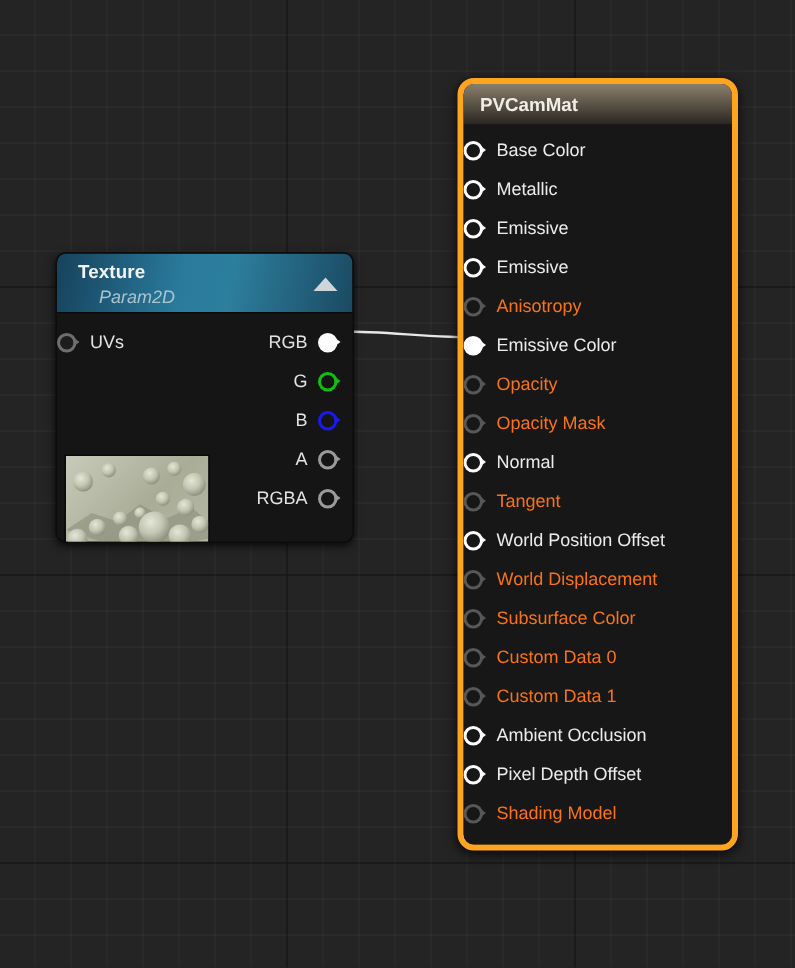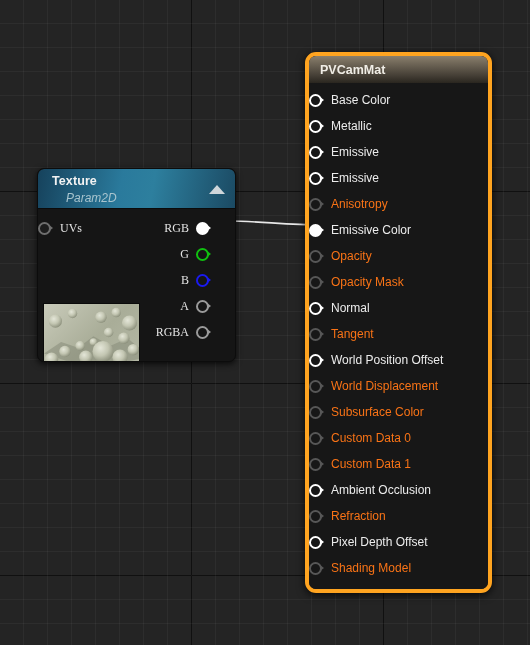--- a/index.html
+++ b/index.html
@@ -63,28 +63,28 @@
     line-height:16px;
     margin-left:14px;
   }
   .collapse-arrow {
     position:absolute; right:10px; top:16px;
     width:0; height:0;
     border-left:8px solid transparent;
     border-right:8px solid transparent;
     border-bottom:9px solid #cfd6da;
   }
-  .tex-body { position:relative; padding:6px 0 10px 0; min-height:152px;font-family:Liberation Serif, serif; }
+  .tex-body { position:relative; padding:6px 0 10px 0; min-height:152px; }
 
   .tex-row {
     position:relative; height:26px;
     display:flex; align-items:center;
   }
   .tex-in-label { font-size:12px; color:#e3e3e3; margin-left:7px; }
-  .tex-out { position:absolute; right:24px; display:flex; align-items:center; gap:7px; }
+  .tex-out { position:absolute; right:8px; display:flex; align-items:center; gap:7px; }
   .tex-out-label { font-size:12px; color:#e3e3e3; }
 
   .thumb {
     position:absolute; left:5px; top:94px;
     width:97px; height:97px;
     border:1px solid #0a0a0a;
     overflow:hidden;
   }
   .thumb-img { width:100%; height:100%; display:block; }
 
@@ -376,27 +376,20 @@
         </span>
         <span class="mat-label">Custom Data 1</span>
       </div>
       <div class="mat-row">
         <span class="pin bright">
           <span class="ring"></span>
           <span class="arrow"></span>
         </span>
         <span class="mat-label">Ambient Occlusion</span>
       </div>
-      <div class="mat-row off">
-        <span class="pin dim">
-          <span class="ring"></span>
-          <span class="arrow"></span>
-        </span>
-        <span class="mat-label">Refraction</span>
-      </div>
       <div class="mat-row">
         <span class="pin bright">
           <span class="ring"></span>
           <span class="arrow"></span>
         </span>
         <span class="mat-label">Pixel Depth Offset</span>
       </div>
       <div class="mat-row off">
         <span class="pin dim">
           <span class="ring"></span>

